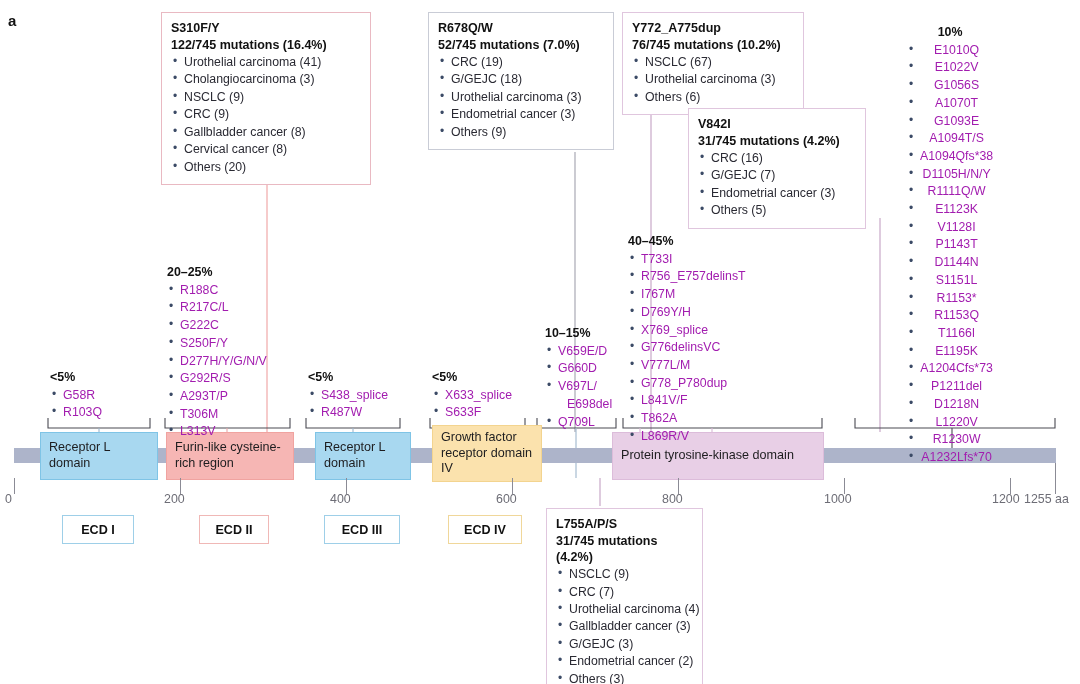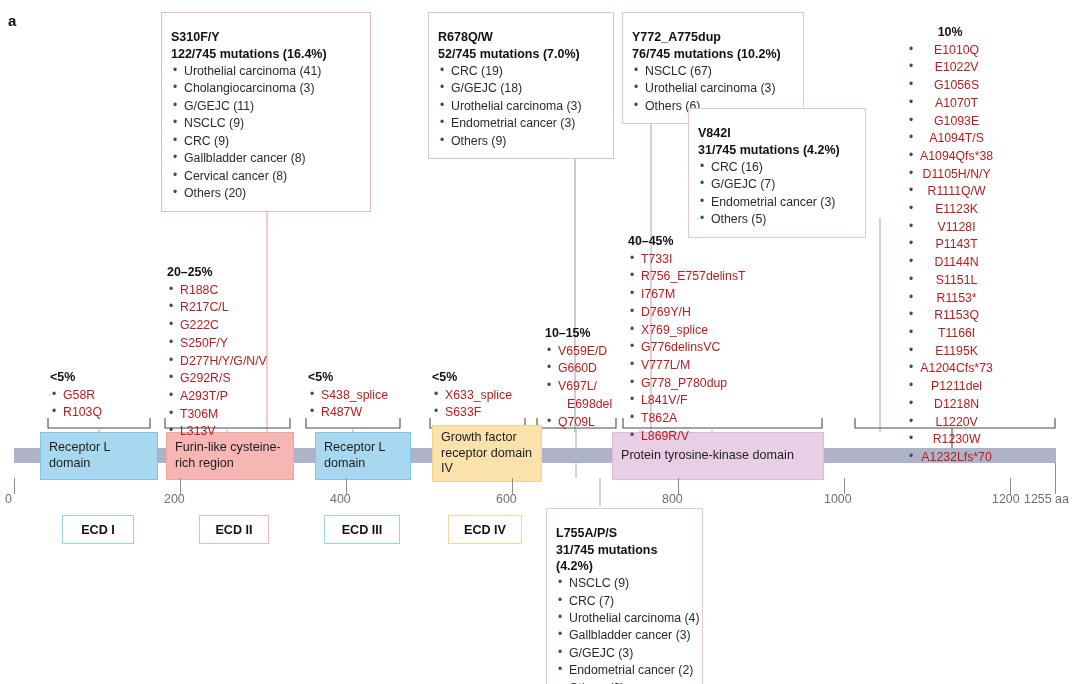--- a/index.html
+++ b/index.html
@@ -12,21 +12,21 @@
 
   .panel-letter{
     position:absolute;left:8px;top:12px;
     font-size:15px;font-weight:bold;color:#111;
   }
 
   
   .callout{
     position:absolute;background:#fff;
     border:1px solid #e9b9c2;
-    padding:17px 9px 8px 9px;
+    padding:8px 9px 8px 9px;
     box-sizing:border-box;
   }
   .callout .c-title{
     font-size:12.5px;font-weight:bold;color:#111;line-height:1.25;
   }
   .callout .c-sub{
     font-size:12.5px;font-weight:bold;color:#111;line-height:1.3;
     margin-bottom:1px;
   }
   .callout ul{margin:0;padding:0;list-style:none;}
@@ -40,21 +40,21 @@
   }
 
   
   .mlist{position:absolute;}
   .mlist .m-title{
     font-size:12.4px;font-weight:bold;color:#111;line-height:1.35;
     margin-bottom:1px;
   }
   .mlist ul{margin:0;padding:0;list-style:none;}
   .mlist li{
-    font-size:12.3px;color:#b91c1c;line-height:1.44;
+    font-size:12.3px;color:#a21caf;line-height:1.44;
     padding-left:13px;position:relative;white-space:nowrap;
   }
   .mlist li:before{
     content:"\2022";position:absolute;left:2px;top:-1px;
     color:#3b4a66;font-size:12px;
   }
   .mlist li.cont{padding-left:22px;}
   .mlist li.cont:before{content:"";}
 
   
@@ -191,21 +191,20 @@
   <div class="ecd ecd-yellow" style="left:448px;top:515px;width:74px;">
     <span>ECD IV</span>
   </div>
 
   <div class="callout" style="left:161px;top:12px;width:210px;">
     <div class="c-title">S310F/Y</div>
     <div class="c-sub">122/745 mutations (16.4%)</div>
     <ul>
       <li>Urothelial carcinoma (41)</li>
       <li>Cholangiocarcinoma (3)</li>
-      <li>G/GEJC (11)</li>
       <li>NSCLC (9)</li>
       <li>CRC (9)</li>
       <li>Gallbladder cancer (8)</li>
       <li>Cervical cancer (8)</li>
       <li>Others (20)</li>
     </ul>
   </div>
 
   <div class="callout" style="left:428px;top:12px;border-color:#c9ccd6;width:186px;">
     <div class="c-title">R678Q/W</div>

